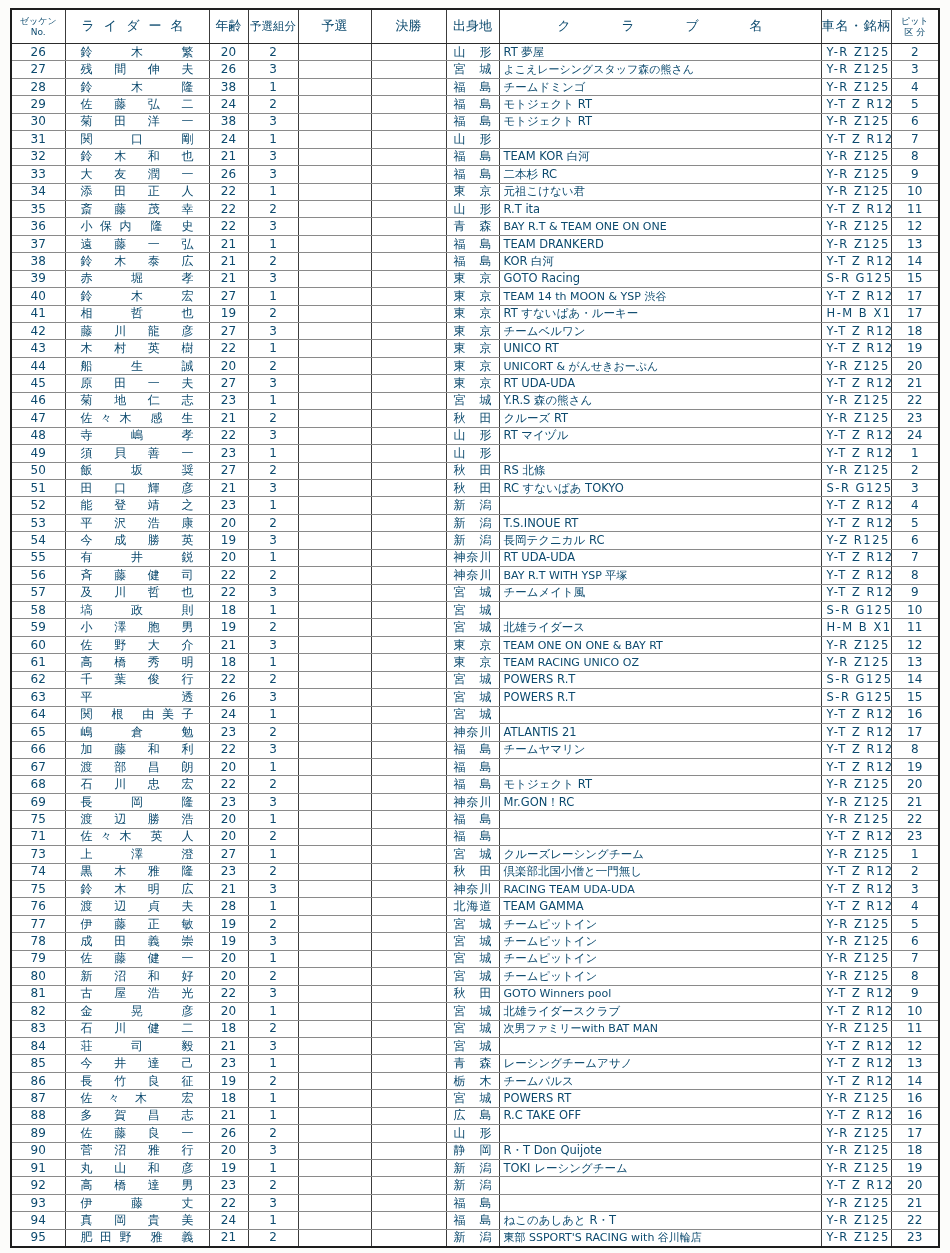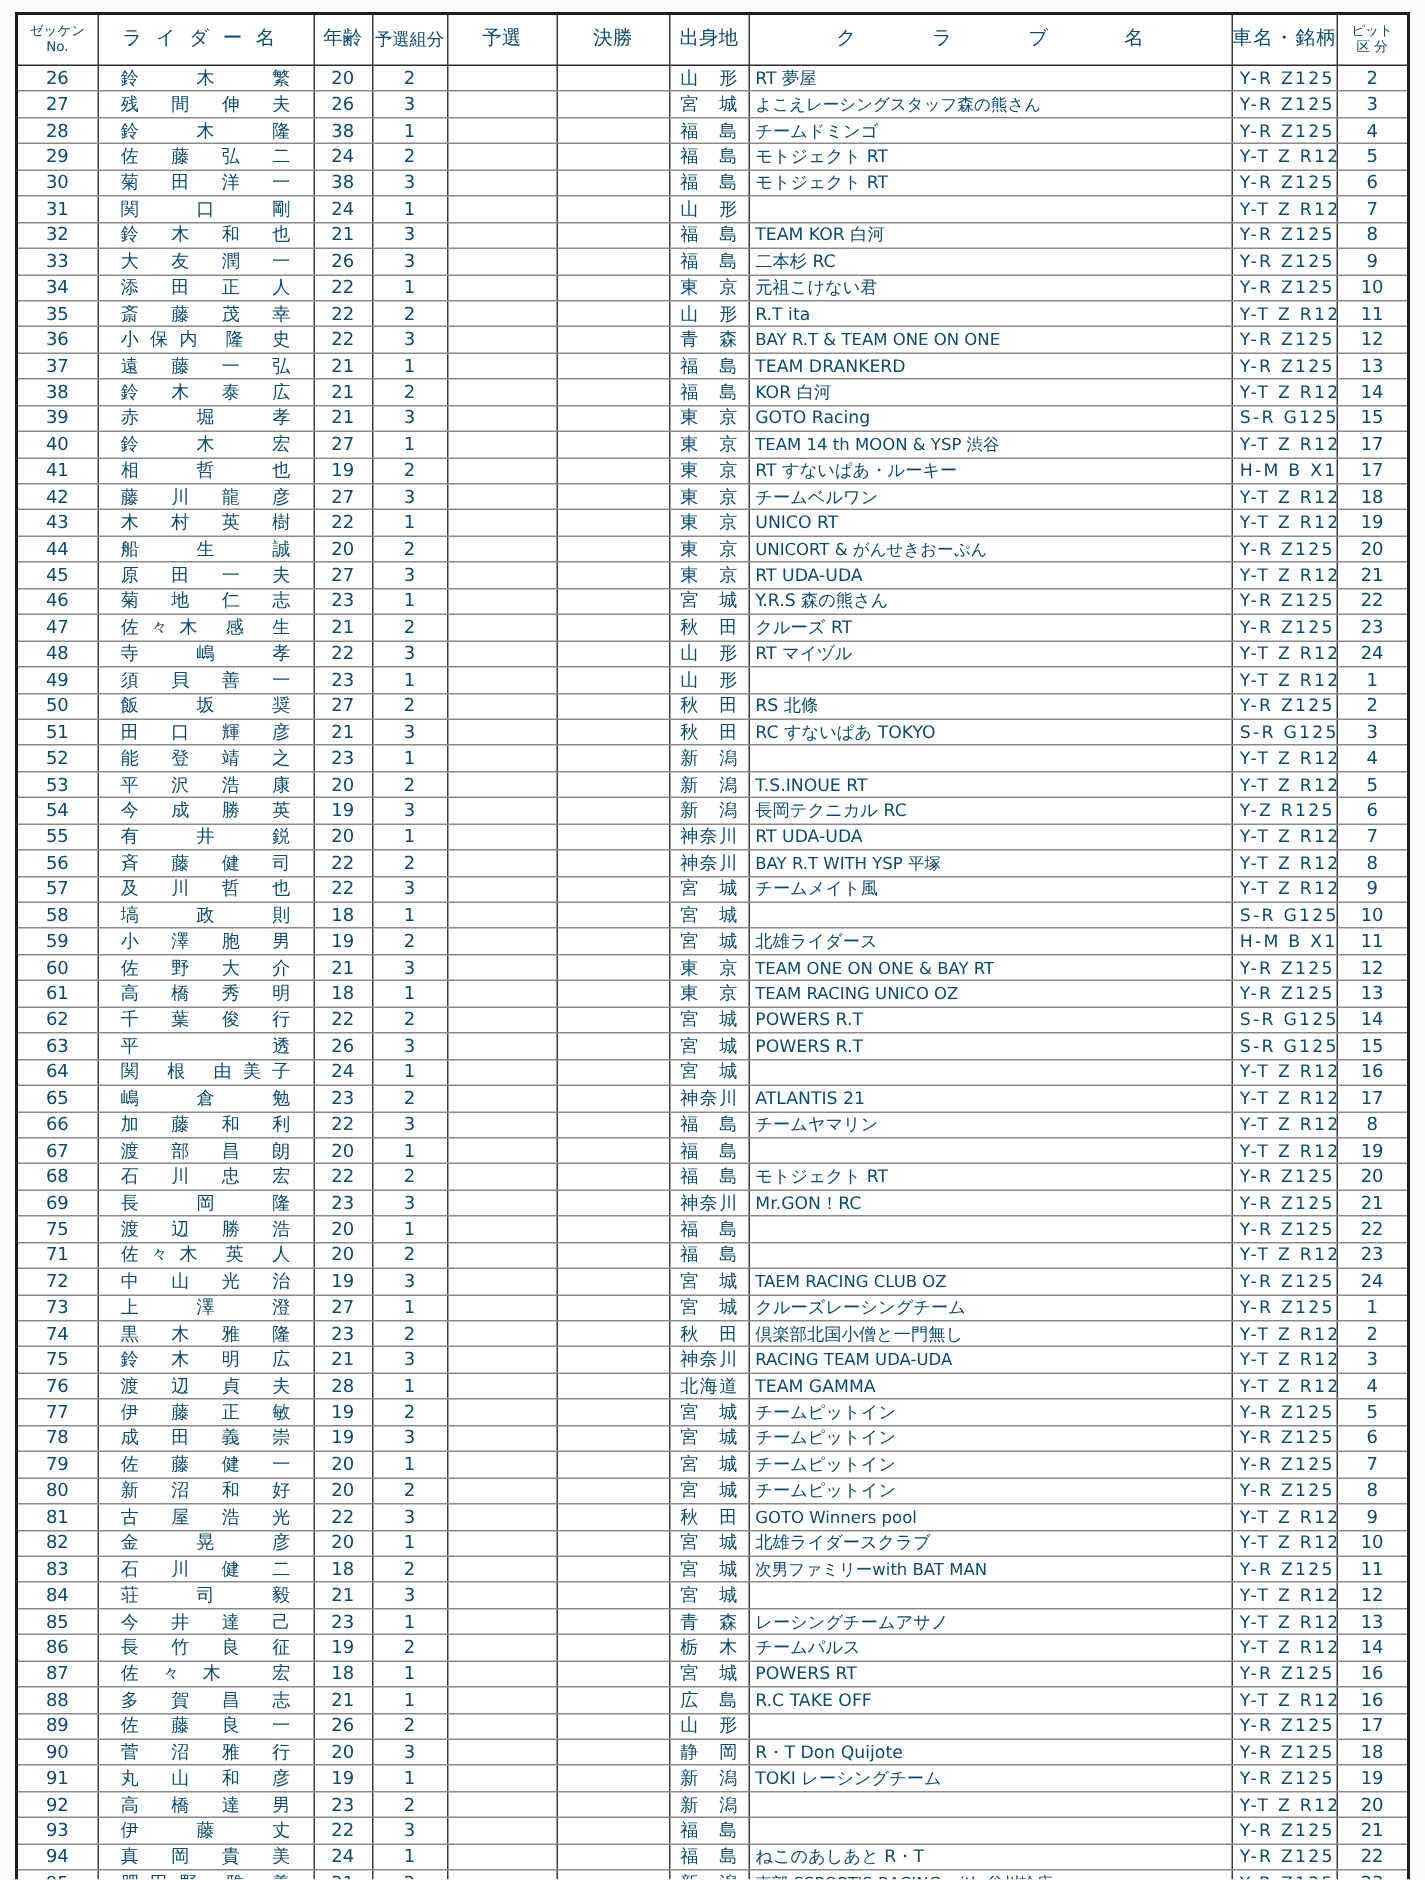--- a/index.html
+++ b/index.html
@@ -647,32 +647,20 @@
           <td class="cell-age">20</td>
           <td class="cell-group">2</td>
           <td class="cell-qual"></td>
           <td class="cell-final"></td>
           <td class="cell-home">福 島</td>
           <td class="cell-club"></td>
           <td class="cell-bike">Y-T Z R125</td>
           <td class="cell-pit">23</td>
         </tr>
         <tr>
-          <td class="cell-no">72</td>
-          <td class="cell-name">中 山 光 治</td>
-          <td class="cell-age">19</td>
-          <td class="cell-group">3</td>
-          <td class="cell-qual"></td>
-          <td class="cell-final"></td>
-          <td class="cell-home">宮 城</td>
-          <td class="cell-club small">TAEM RACING CLUB OZ</td>
-          <td class="cell-bike">Y-R Z125</td>
-          <td class="cell-pit">24</td>
-        </tr>
-        <tr>
           <td class="cell-no">73</td>
           <td class="cell-name">上 澤 澄</td>
           <td class="cell-age">27</td>
           <td class="cell-group">1</td>
           <td class="cell-qual"></td>
           <td class="cell-final"></td>
           <td class="cell-home">宮 城</td>
           <td class="cell-club">クルーズレーシングチーム</td>
           <td class="cell-bike">Y-R Z125</td>
           <td class="cell-pit">1</td>

